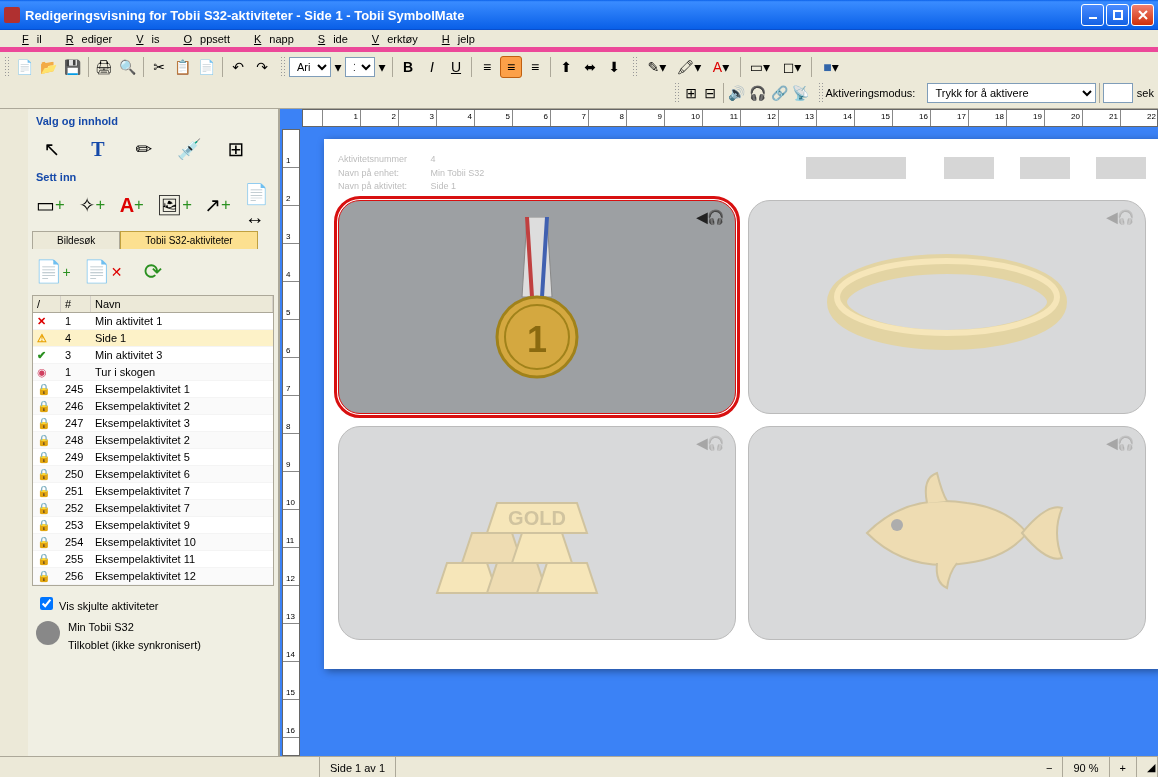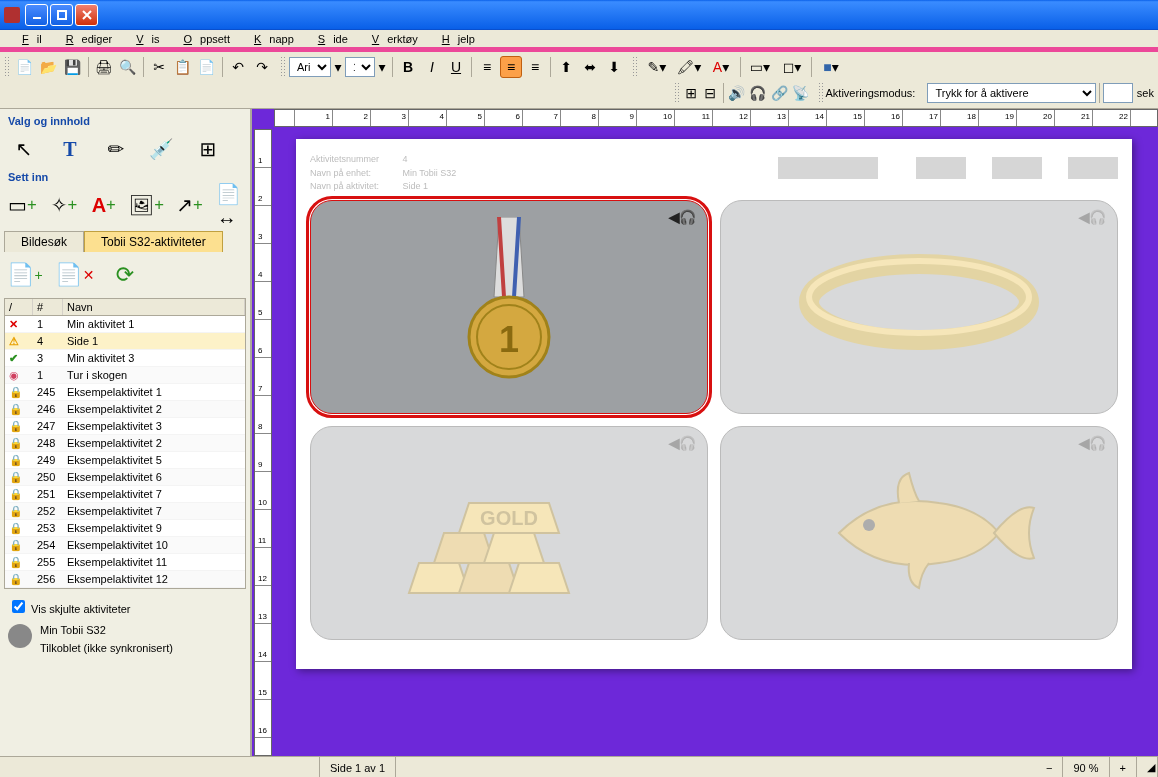--- a/index.html
+++ b/index.html
@@ -24,29 +24,29 @@
   .toolbar-area { background: #ece9d8; padding: 2px 4px; border-bottom: 1px solid #aca899;}
   .toolbar-row { display: flex; align-items: center; height: 26px; }
   .tbgrip { width: 6px; height: 22px; background-image: radial-gradient(#999 1px, transparent 1px); background-size: 3px 3px; margin-right: 3px; }
   .tbbtn { width: 22px; height: 22px; margin: 0 1px; border: 1px solid transparent; border-radius: 3px; display: inline-flex; align-items: center; justify-content: center; cursor: pointer; font-size: 14px;}
   .tbbtn.drop { width: 30px; }
   .tbsep { width: 1px; height: 20px; background: #aca899; margin: 0 3px; }
   .combo { border: 1px solid #7f9db9; background: white; font-size: 11px; height: 20px; padding: 1px 3px; }
   .smallinput { border: 1px solid #7f9db9; background: white; font-size: 11px; height: 20px; padding: 1px 3px; width: 30px; text-align:right;}
   
   
-  .main { display: flex; height: calc(100% - 30px - 22px - 56px - 22px); }
+  .main { display: flex; height: calc(100% - 30px - 22px - 56px - 22px); margin-left: 28px; }
   
   
   .left-panel { width: 252px; background: #f0efe3; border-right: 2px solid #aca899; padding: 4px; display: flex; flex-direction: column; overflow:hidden;}
   .panel-heading { color: #1549a9; font-weight: bold; font-size: 11px; padding: 2px 4px; }
   .tool-row { display: flex; align-items: center; height: 40px; padding: 2px 4px; gap: 14px;}
   .tool-row .tbtn { width: 32px; height: 32px; display:flex; align-items:center; justify-content:center; cursor:pointer; font-size:20px;}
   .tabstrip { display: flex; margin-top: 6px; }
-  .tab { font-size: 12px; padding: 3px 16px; border: 1px solid #aca899; border-bottom: none; background: #ece9d8; cursor: pointer; }
+  .tab { font-size: 10px; padding: 3px 24px; border: 1px solid #aca899; border-bottom: none; background: #ece9d8; cursor: pointer; }
   .tab.active { background: #fce090; border-color: #c0a040; }
   .list-actions { display:flex; gap: 20px; padding: 8px 6px;}
   .list-actions .a { width: 30px; height: 30px; cursor:pointer; display:flex; align-items:center; justify-content:center; font-size:22px;}
   .activity-table { border: 1px solid #aca899; background: white; flex: 0 0 auto; font-size: 11px; }
   .activity-table .hd { display: flex; background: #ece9d8; border-bottom: 1px solid #aca899; }
   .activity-table .hd div { padding: 2px 4px; border-right: 1px solid #d4d0c8; }
   .activity-table .row { display: flex; height: 17px; align-items: center; border-bottom: 1px solid #f4f4f4; }
   .activity-table .row:nth-child(2n){ background:#fafafa;}
   .activity-table .row .c1 { width: 28px; padding-left: 4px; }
   .activity-table .row .c2 { width: 30px; text-align:left; padding-left:4px;}
@@ -55,21 +55,21 @@
   .row-x { color:#d00; font-weight:bold;}
   .row-w { color:#e8a000; font-weight:bold;}
   .row-ok { color:#2a9020; font-weight:bold;}
   .row-r { color:#d04060;}
   .row-l { color:#888;}
   .chk { font-size: 11px; padding: 8px 4px 4px;}
   .device-info { display:flex; align-items:flex-start; gap: 8px; padding: 4px; font-size:11px;}
   .gear { width:24px; height:24px; background:#888; border-radius:50%; position:relative;}
   
   
-  .canvas-area { flex:1; background: #6d28d9; position:relative; overflow:hidden;}
+  .canvas-area { flex:1; background: #3b82f6; position:relative; overflow:hidden;}
   .ruler-h { position:absolute; top:0; left:22px; right:0; height:18px; background:white; border:1px solid #666; font-size:8px; overflow:hidden; display:flex;}
   .ruler-h .tick { flex:none; width: 38px; border-right: 1px solid #888; position:relative; }
   .ruler-h .tick::before { content: attr(data-n); position:absolute; right: 2px; top:2px; font-size:8px;}
   .ruler-v { position:absolute; left:2px; top:20px; bottom:0; width:18px; background:white; border:1px solid #666; font-size:8px; display:flex; flex-direction:column;}
   .ruler-v .tick { flex:none; height: 38px; border-bottom: 1px solid #888; position:relative;}
   .ruler-v .tick::before { content: attr(data-n); position:absolute; bottom:2px; left:3px; font-size:8px;}
   .page-wrap { position:absolute; left:44px; top:30px; background:white; box-shadow: 2px 2px 8px rgba(0,0,0,.4); width: 836px; height: 530px; padding: 14px;}
   .page-wrap::after { content:''; position:absolute; inset:0; background:rgba(255,255,255,.6); pointer-events:none;}
   .page-header { display:flex; justify-content:space-between; font-size: 9px; color: #555; margin-bottom:6px;}
   .page-header .meta { line-height:1.5;}
@@ -89,20 +89,21 @@
   
   .font-sel { width:42px;}
   .size-sel { width:30px; text-align:center;}
   .big-combo { width: 222px;}
 </style>
 </head>
 <body>
 
 <div class="titlebar">
   <div class="icon"></div>
+  <div class="title">Redigeringsvisning for Tobii S32-aktiviteter - Side 1 - Tobii SymbolMate</div>
   <div class="win-btns">
     <div class="win-btn min">
         <svg viewBox="0 0 12 12">
           <path d="M2 9h8"></path>
         </svg>
       </div>
     <div class="win-btn max">
         <svg viewBox="0 0 12 12">
           <rect x="2" y="2" width="8" height="8"></rect>
         </svg>

